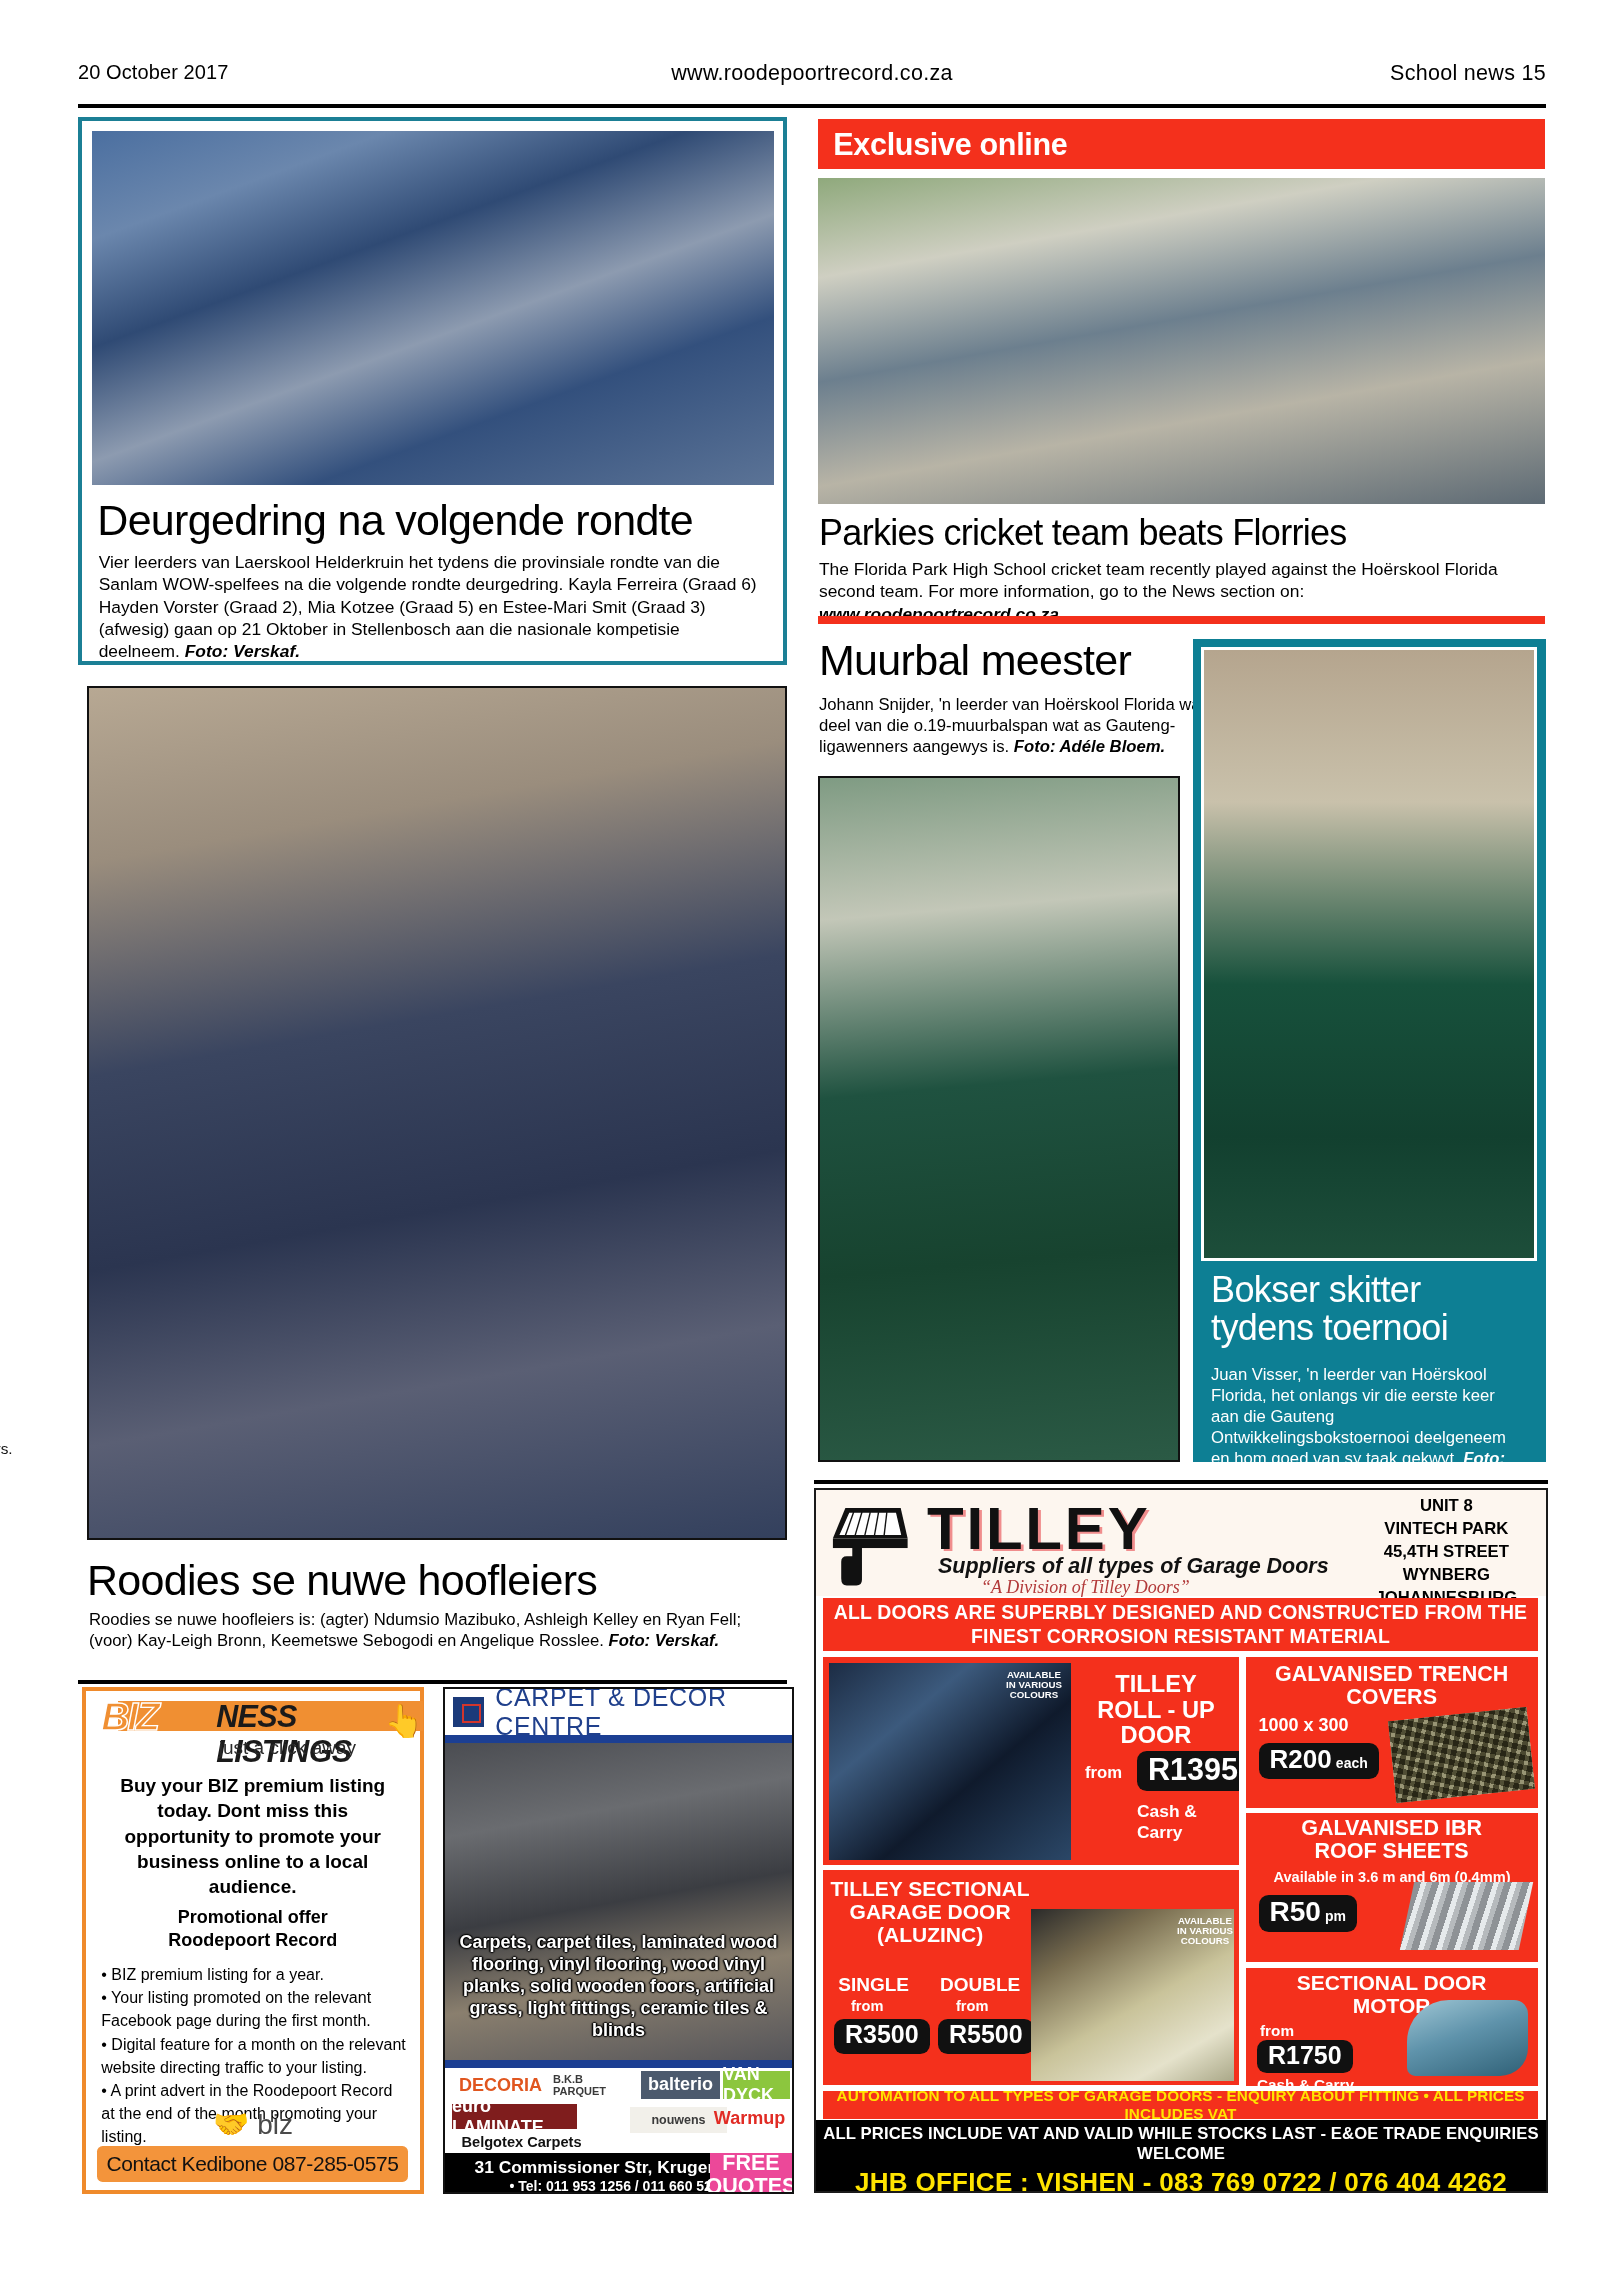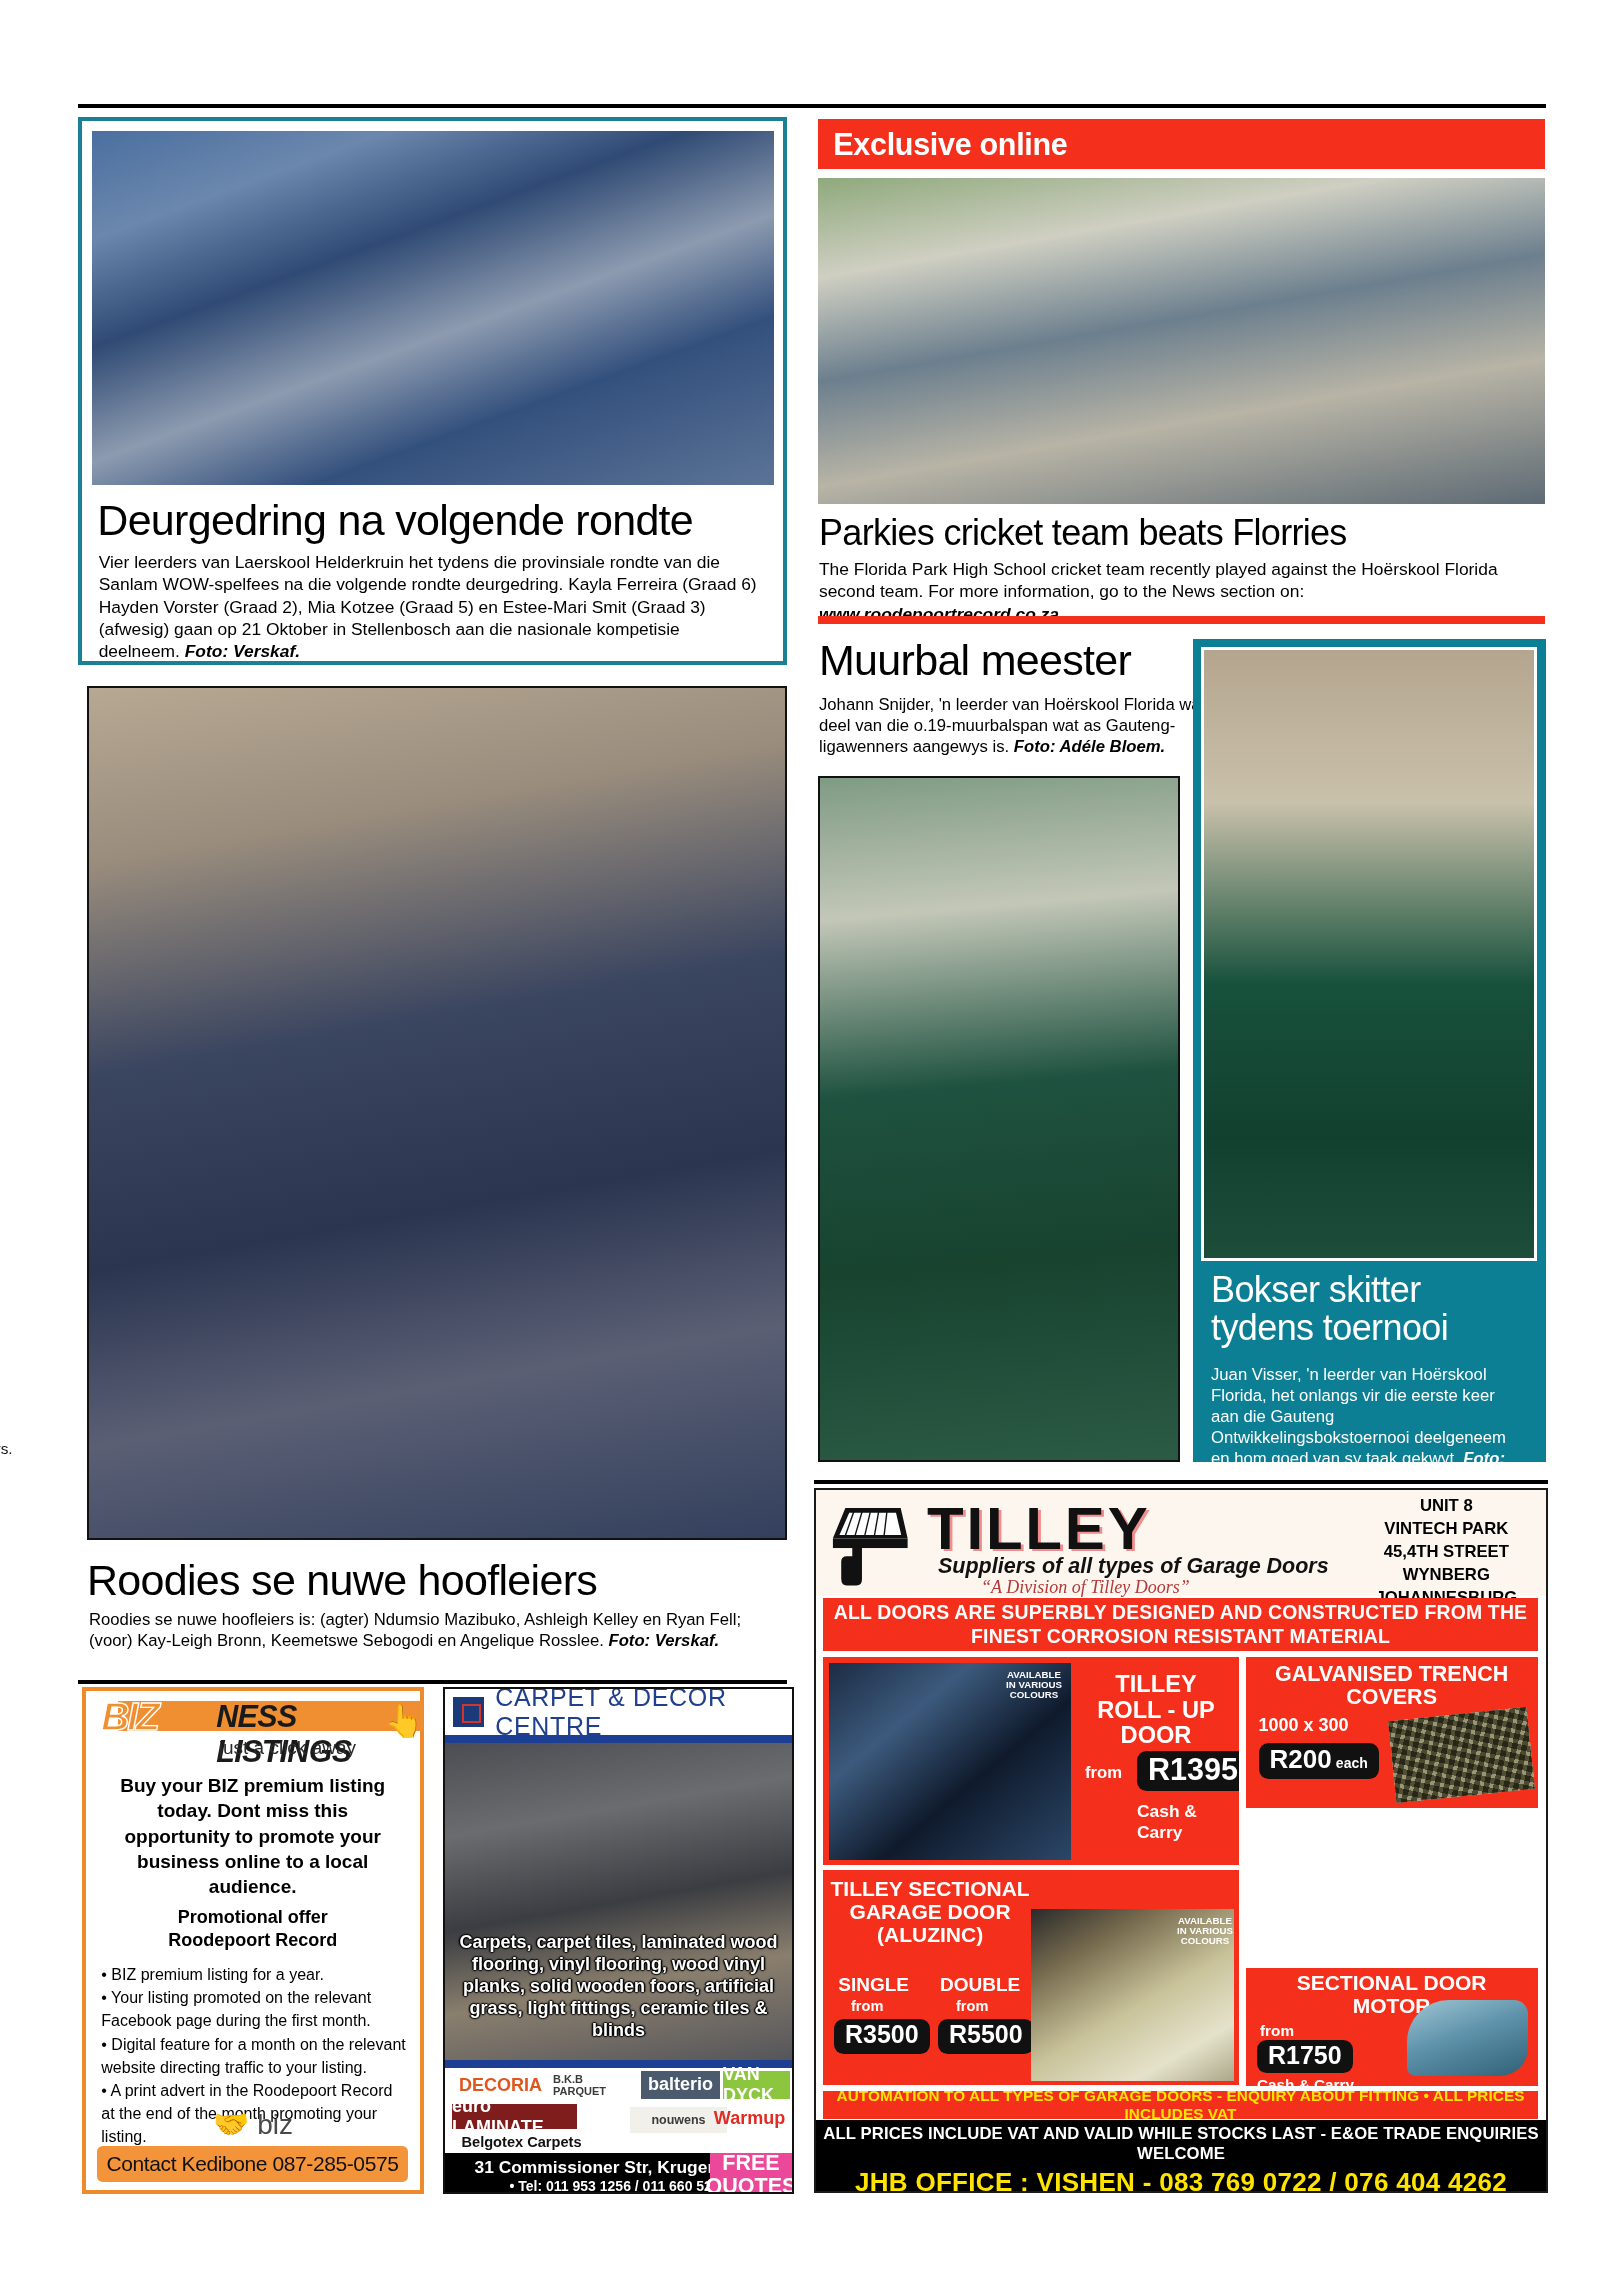--- a/index.html
+++ b/index.html
@@ -126,20 +126,25 @@
   .ph5 { background: linear-gradient(180deg,#b5a58e 0%,#c9c1ab 25%,#17513c 55%,#12402f 80%,#1d4e3a 100%); }
   .ph6 { background: linear-gradient(170deg,#4b4d52 0%,#6a6c70 25%,#3b3d42 50%,#8a7f6e 72%,#55555a 100%); }
   .ph7 { background: linear-gradient(140deg,#1c2c44 0%,#3c5a7d 30%,#0f1a2c 60%,#2b4767 100%); }
   .ph8 { background: linear-gradient(150deg,#2a2a2a 0%,#786c4f 25%,#c9c39a 55%,#e5e2cb 80%,#aaa888 100%); }
 </style>
 </head>
 <body>
 
 <div id="page">
 
+  <div class="masthead">
+    <div class="mh-date">20 October 2017</div>
+    <div class="mh-url">www.roodepoortrecord.co.za</div>
+    <div class="mh-sect">School news   15</div>
+  </div>
   <div class="mh-rule"></div>
 
   <div class="side-note">ys.</div>
 
   <div class="tealframe" style="left:78px; top:117px; width:709px; height:548px;">
     <div class="photo ph1" style="left:9.7px; top:9.7px; width:682px; height:354px;"></div>
     <div class="headline h-xl" style="position:absolute; left:15.3px; top:378px; width:673px;">Deurgedring na volgende rondte</div>
     <div class="body-txt" style="position:absolute; left:16.7px; top:430px; width:666px;">
       <span>Vier leerders van Laerskool Helderkruin het tydens die provinsiale rondte van die Sanlam WOW-spelfees na die volgende rondte deurgedring. Kayla Ferreira (Graad 6) Hayden Vorster (Graad 2), Mia Kotzee (Graad 5) en Estee-Mari Smit (Graad 3) (afwesig) gaan op 21 Oktober in Stellenbosch aan die nasionale kompetisie deelneem. </span><span class="ital-b">Foto: Verskaf.</span>
     </div>
@@ -287,20 +292,34 @@
       <div class="price-pill" style="position:absolute; left:12.5px; top:86px; font-size:26px; height:36px;">
         <span>R200</span>
         <span class="sub">each</span>
       </div>
       <div class="photo" style="left:146px; top:57px; width:139px; height:82px;
                   background:repeating-linear-gradient(18deg,#6d6b52 0 5.6px,#cfcdb6 5.6px 9.7px),
                              repeating-linear-gradient(108deg,#5d5b44 0 5.6px,#bcbaa4 5.6px 9.7px);
                   background-blend-mode:multiply; transform:rotate(-6deg);"></div>
     </div>
 
+    <div class="til-panel" style="left:430px; top:323px; width:292px; height:149px;">
+      <div class="til-ptitle" style="position:absolute; left:5.6px; top:4.2px; width:280px; font-size:21.5px;">
+        <div>GALVANISED IBR</div>
+        <div>ROOF SHEETS</div>
+      </div>
+      <div style="position:absolute; left:0; top:56px; width:100%; text-align:center; font-size:14.6px; font-weight:bold; color:#fff;">Available in 3.6 m and 6m (0.4mm)</div>
+      <div class="price-pill" style="position:absolute; left:12.5px; top:82px; font-size:28px; height:37px;">
+        <span>R50</span>
+        <span class="sub">pm</span>
+      </div>
+      <div class="photo" style="left:161px; top:69px; width:119px; height:68px;
+                  background:repeating-linear-gradient(96deg,#8e9296 0 7px,#e6eaec 7px 12.5px,#b6babd 12.5px 18px);
+                  transform:skewX(-12deg);"></div>
+    </div>
 
     <div class="til-panel" style="left:7px; top:380px; width:416px; height:215px;">
       <div class="til-ptitle" style="position:absolute; left:5.6px; top:8.3px; width:203px; font-size:21px;">
         <div>TILLEY SECTIONAL</div>
         <div>GARAGE DOOR</div>
         <div>(ALUZINC)</div>
       </div>
       <div style="position:absolute; left:15.3px; top:104px; font-size:19px; font-weight:bold; color:#fff;">SINGLE</div>
       <div style="position:absolute; left:117px; top:104px; font-size:19px; font-weight:bold; color:#fff;">DOUBLE</div>
       <div class="til-from" style="position:absolute; left:28px; top:128px; font-size:14.6px;">from</div>

